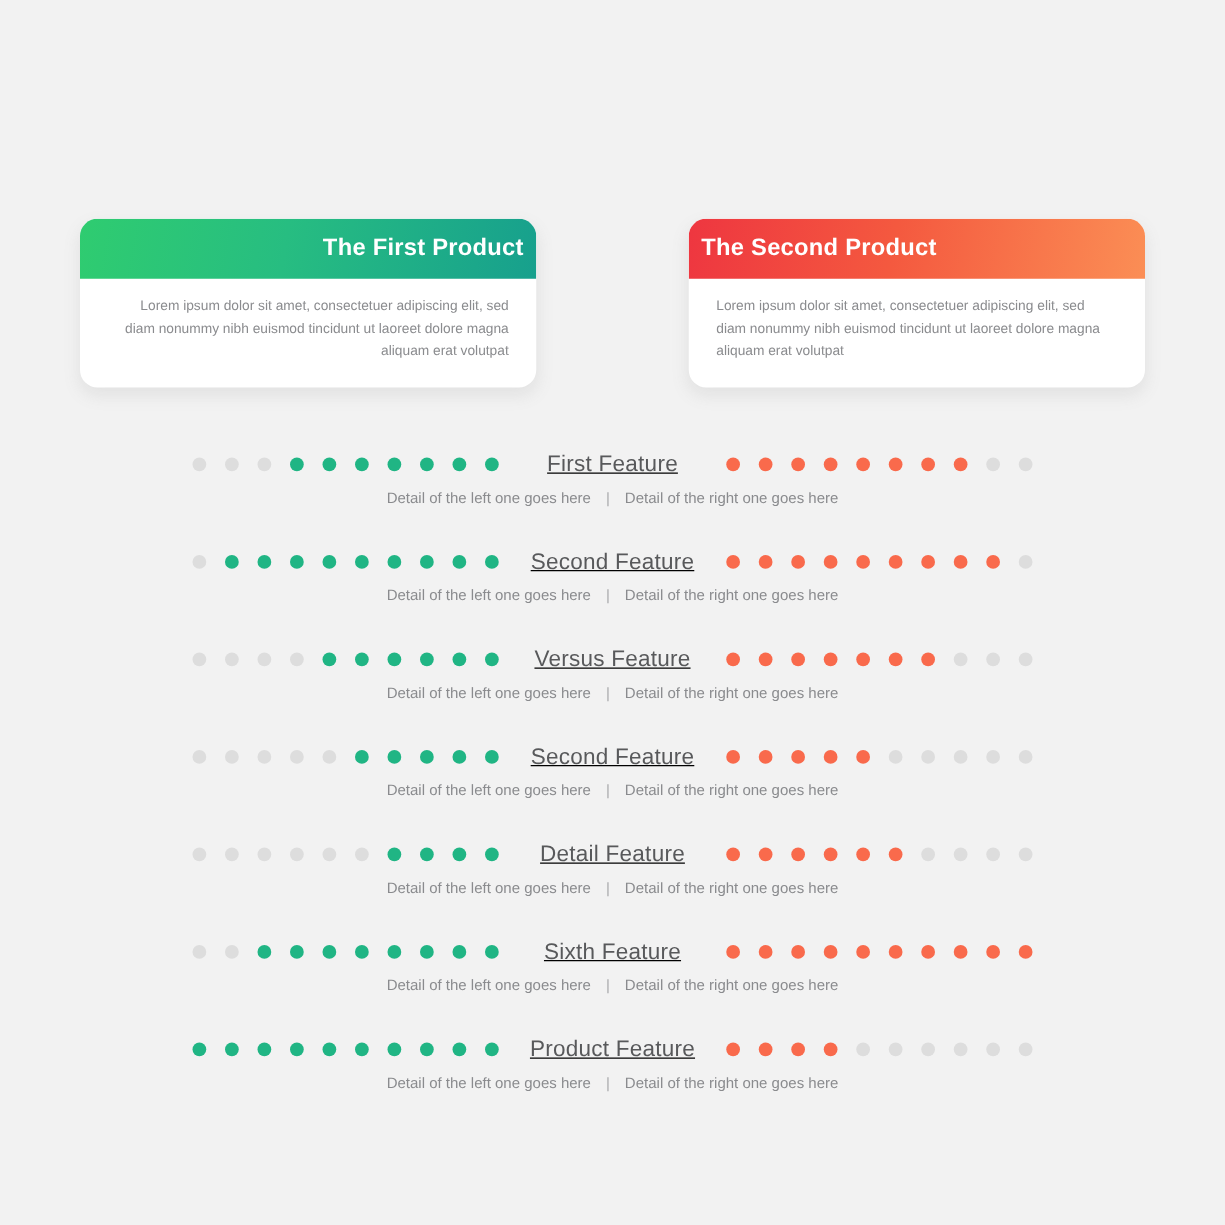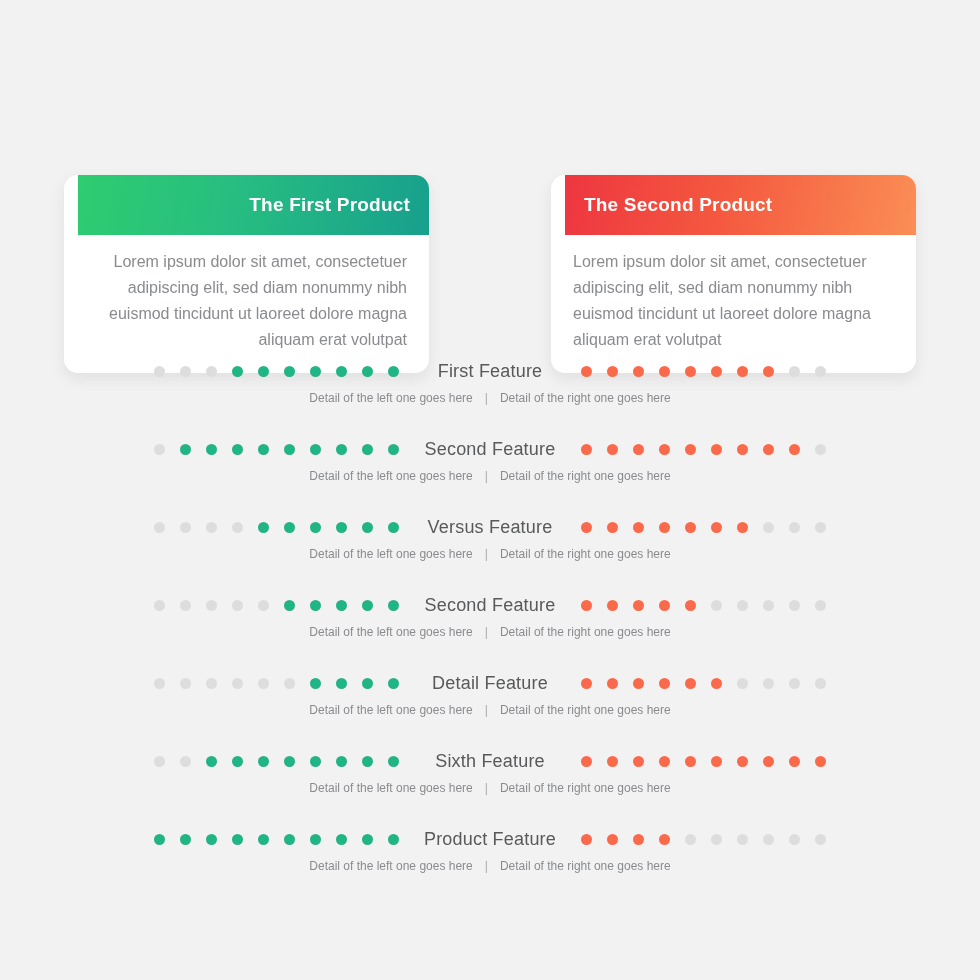--- a/index.html
+++ b/index.html
@@ -57,45 +57,44 @@
     width: 365px;
     border-radius: 14px;
     background: #ffffff;
     box-shadow: 0 6px 14px rgba(120,120,120,0.14);
     overflow: hidden;
   }
   .card.left  { left: 64px; }
   .card.right { left: 551px; }
 
   .card-header {
-    height: 60px;
+    height: 48px;
     display: flex;
     align-items: center;
-    padding: 0 19px;
+    padding: 0 10px;
     box-sizing: border-box;
-    margin-left: 14px;
   }
   .card.left .card-header {
     justify-content: flex-end;
     background: linear-gradient(100deg, #2fcc70 0%, #27bd81 45%, #17a08d 100%);
   }
   .card.right .card-header {
     justify-content: flex-start;
     background: linear-gradient(100deg, #ee3640 0%, #f4593f 45%, #fb8e55 100%);
   }
   .card-title {
     color: #ffffff;
     font-size: 19px;
     font-weight: 700;
     letter-spacing: 0.2px;
     white-space: nowrap;
   }
   .card-body {
     padding: 14px 22px 20px 22px;
-    font-size: 16px;
+    font-size: 11px;
     line-height: 1.62;
     color: #8a8b8e;
   }
   .card.left .card-body  { text-align: right; }
   .card.right .card-body { text-align: left; }
 
   
   .rows {
     position: absolute;
     top: 358px;
@@ -105,20 +104,21 @@
   .row {
     position: relative;
     height: 78px;
   }
   .row-main {
     position: relative;
     height: 26px;
     display: flex;
     align-items: center;
     justify-content: center;
+    text-decoration: underline;
   }
   .dots {
     position: absolute;
     top: 0;
     height: 26px;
     display: flex;
     align-items: center;
     gap: 15px;
   }
   .dots.left  { left: 154px; }

